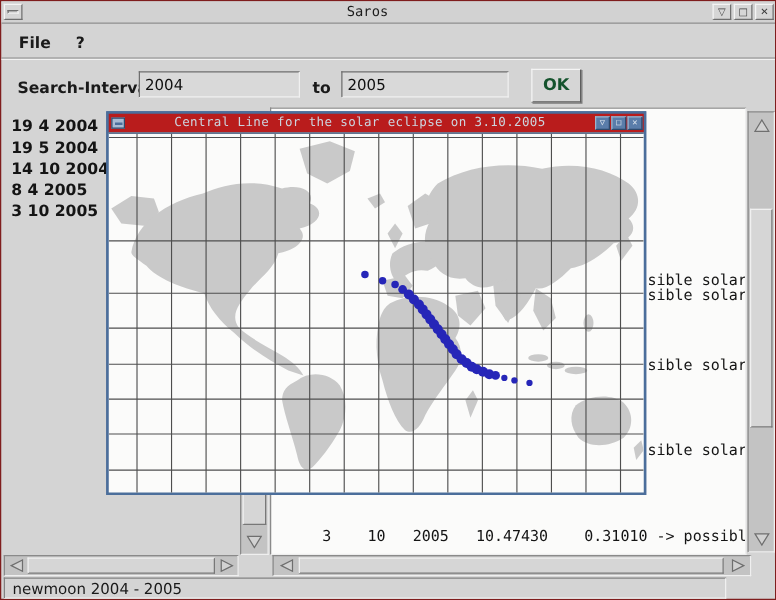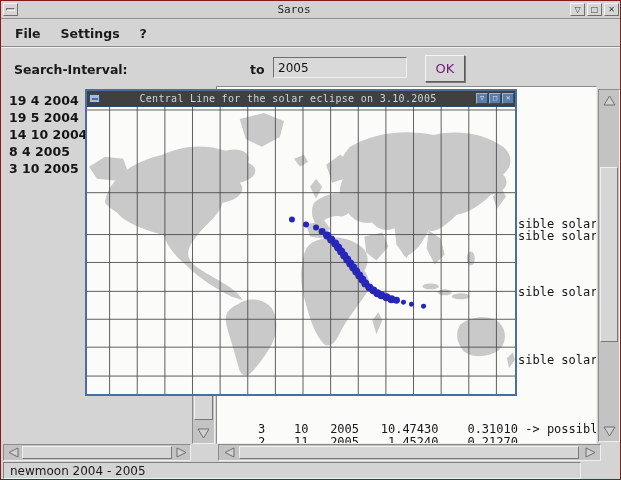--- a/index.html
+++ b/index.html
@@ -41,21 +41,21 @@
     font-family:"DejaVu Sans","Liberation Sans",sans-serif;font-size:12px;color:#111;
     padding:0 4px;outline:none;
   }
   .field.from{left:110px;width:129px;}
   .field.to{left:272px;width:134px;}
   .to-label{position:absolute;left:249px;top:61px;font-weight:bold;font-size:12.5px;color:#1a1a1a;}
   .ok-button{
     position:absolute;left:424px;top:54px;width:40px;height:27px;background:#d6d6d6;
     border:1px solid;border-color:#f4f4f4 #5e5e5e #5e5e5e #f4f4f4;
     box-shadow:1px 1px 0 #7a7a7a;
-    font-weight:normal;font-size:13px;color:#701a75;display:flex;align-items:center;justify-content:center;
+    font-weight:bold;font-size:13px;color:#14532d;display:flex;align-items:center;justify-content:center;
   }
   
   .date-list{position:absolute;left:8px;top:91px;width:170px;}
   .date-item{font-weight:bold;font-size:12.5px;color:#141414;height:17px;line-height:17px;}
   
   .text-panel{
     position:absolute;left:215px;top:85px;width:381px;height:358px;background:#fbfbfa;
     border:1px solid;border-color:#8a8a8a #eeeeee #eeeeee #8a8a8a;overflow:hidden;z-index:1;
     font-family:"DejaVu Sans Mono","Liberation Mono",monospace;font-size:12px;color:#151515;
   }
@@ -84,21 +84,21 @@
   .sb-hright .thumb{left:20px;top:1px;width:340px;height:13px;}
   .sb-hright .left{left:1px;top:1px;width:18px;height:13px;}
   .sb-hright .right{left:362px;top:1px;width:19px;height:13px;}
   .tri{display:block;}
   
   .map-window{
     position:absolute;left:84px;top:88px;width:432px;height:307px;z-index:5;
     border:2px solid #4b6e9b;background:#4b6e9b;
   }
   .map-titlebar{
-    height:15px;background:#404040;display:flex;align-items:center;
+    height:15px;background:#b91c1c;display:flex;align-items:center;
     font-family:"DejaVu Sans Mono","Liberation Mono",monospace;font-size:10px;color:#ccd4de;
   }
   .mtb-menu{width:11px;height:9px;margin-left:2px;background:#a8bcd4;border:1px solid #2e4a6d;
     display:flex;align-items:center;justify-content:center;flex:0 0 auto;}
   .mtb-menu .dash{width:6px;height:2px;background:#4b6e9b;}
   .mtb-title{flex:1;text-align:center;letter-spacing:0.3px;}
   .mtb-btn{width:12px;height:11px;margin-right:1px;background:#5a7daa;border:1px solid;
     border-color:#9db3cc #2e4a6d #2e4a6d #9db3cc;color:#dfe6ee;font-size:7px;line-height:7px;
     display:flex;align-items:center;justify-content:center;flex:0 0 auto;}
   .map-client{position:relative;width:428px;height:288px;background:#fbfbfa;border-top:1px solid #2e4a6d;overflow:hidden;}
@@ -128,47 +128,46 @@
           <span>□</span>
         </div>
       <div class="tb-btn">
           <span>✕</span>
         </div>
     </div>
   </div>
 
   <div class="menubar">
     <span class="menu-item first">File</span>
-    <span class="menu-item">Settings</span>
     <span class="menu-item">?</span>
   </div>
   <div class="menubar-divider"></div>
 
   <span class="search-label">Search-Interval:</span>
+  <input class="field from" value="2004" style="">
   <span class="to-label">to</span>
   <input class="field to" value="2005" style="">
   <div class="ok-button">
       <span>OK</span>
     </div>
 
   <div class="date-list">
     <div class="date-item">19 4 2004</div>
     <div class="date-item">19 5 2004</div>
     <div class="date-item">14 10 2004</div>
     <div class="date-item">8 4 2005</div>
     <div class="date-item">3 10 2005</div>
   </div>
 
   <div class="text-panel">
     <div class="frag f0">sible solar e</div>
     <div class="frag f1">sible solar e</div>
     <div class="frag f2">sible solar e</div>
     <div class="frag f3">sible solar e</div>
     <div class="row r2">    3    10   2005   10.47430    0.31010 -&gt; possible solar e</div>
-    <div class="row r3">    2    11   2005    1.45240    0.21270</div>
   </div>
 
   <div class="sb sb-mid">
     <div class="sbtn up">
       <svg class="tri" width="13" height="11" viewBox="0 0 13 11">
           <polygon points="6.5,1 12,10 1,10" fill="#d2d2d2" stroke="#6f6f6f"></polygon>
         </svg>
     </div>
     <div class="thumb"></div>
     <div class="sbtn down">

